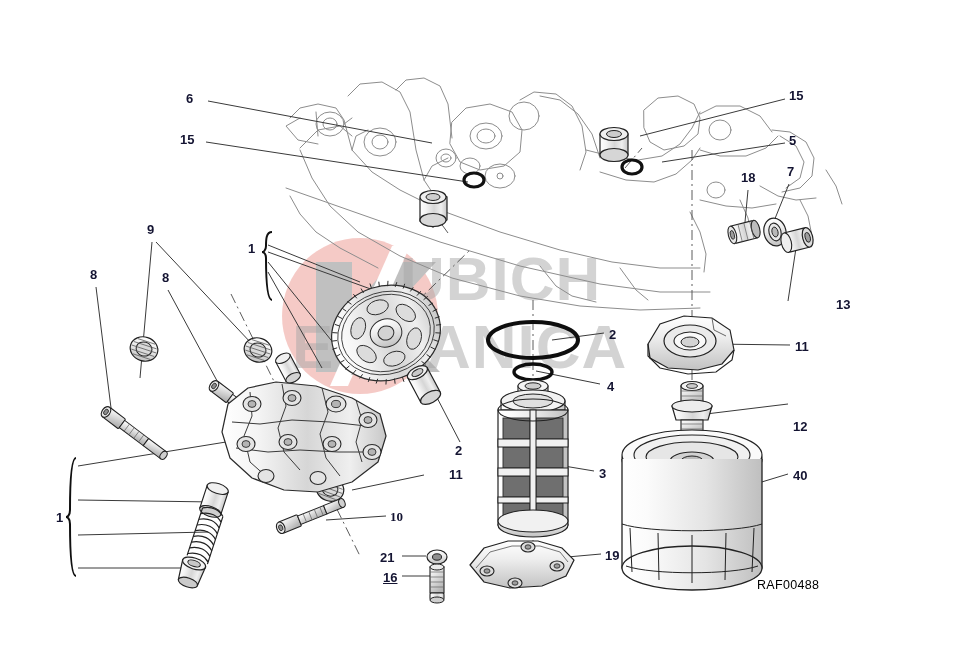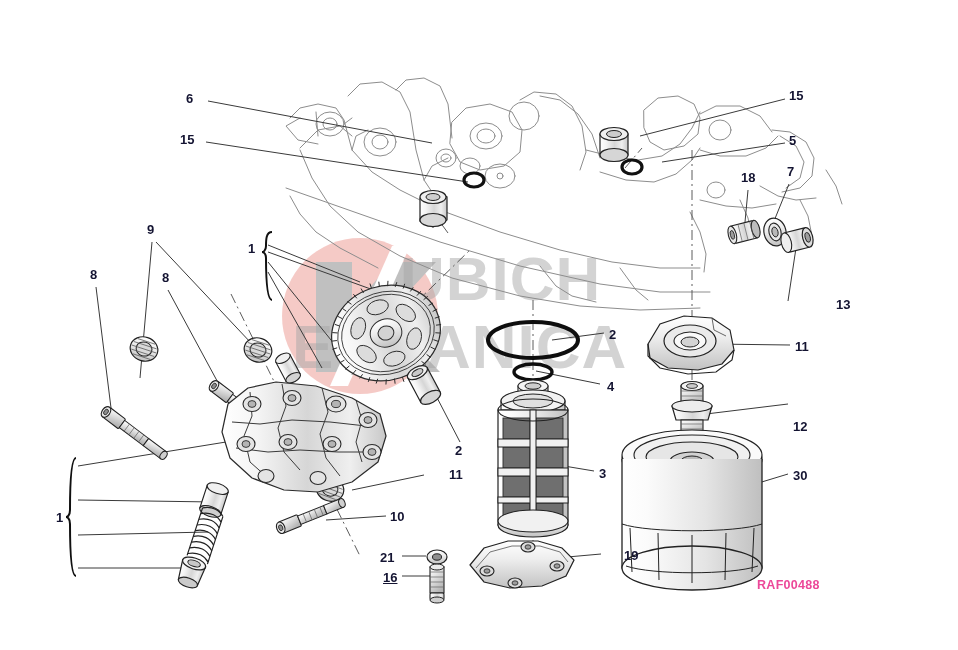--- a/index.html
+++ b/index.html
@@ -12,23 +12,23 @@
     font-weight:bold;
     font-size:13px;
     color:#141432;
     letter-spacing:0px;
     white-space:nowrap;
     user-select:none;
   }
   .dwg-no{
     position:absolute;
     font-family:"Liberation Sans", sans-serif;
-    font-weight:bold;
+    font-weight:normal;
     font-size:12.5px;
-    color:#ec4899;
+    color:#000000;
     letter-spacing:.3px;
   }
 </style>
 </head>
 <body>
 
 <div id="stage">
 
   <svg width="958" height="650" viewBox="0 0 958 650">
     <defs>
@@ -514,24 +514,24 @@
   <div class="callout" style="left:836px;top:297px;">13</div>
   <div class="callout" style="left:147px;top:222px;">9</div>
   <div class="callout" style="left:90px;top:267px;">8</div>
   <div class="callout" style="left:162px;top:270px;">8</div>
   <div class="callout" style="left:248px;top:241px;">1</div>
   <div class="callout" style="left:56px;top:510px;">1</div>
   <div class="callout" style="left:609px;top:327px;">2</div>
   <div class="callout" style="left:607px;top:379px;">4</div>
   <div class="callout" style="left:795px;top:339px;">11</div>
   <div class="callout" style="left:793px;top:399px;margin-top:20px;">12</div>
-  <div class="callout" style="left:793px;top:468px;">30</div>
+  <div class="callout" style="left:793px;top:468px;">40</div>
   <div class="callout" style="left:599px;top:466px;">3</div>
   <div class="callout" style="left:455px;top:443px;">2</div>
   <div class="callout" style="left:428px;top:467px;margin-left:21px;">11</div>
-  <div class="callout" style="left:390px;top:509px;">10</div>
-  <div class="callout" style="left:605px;top:548px;margin-left:19px;">19</div>
+  <div class="callout" style="left:390px;top:509px;font-family:Liberation Serif, serif;">10</div>
+  <div class="callout" style="left:605px;top:548px;">19</div>
   <div class="callout" style="left:380px;top:550px;">21</div>
   <div class="callout" style="left:383px;top:570px;text-decoration:underline;">16</div>
 
   <div class="dwg-no" style="left:757px;top:578px;">RAF00488</div>
 
 </div>
 
 </body></html>

